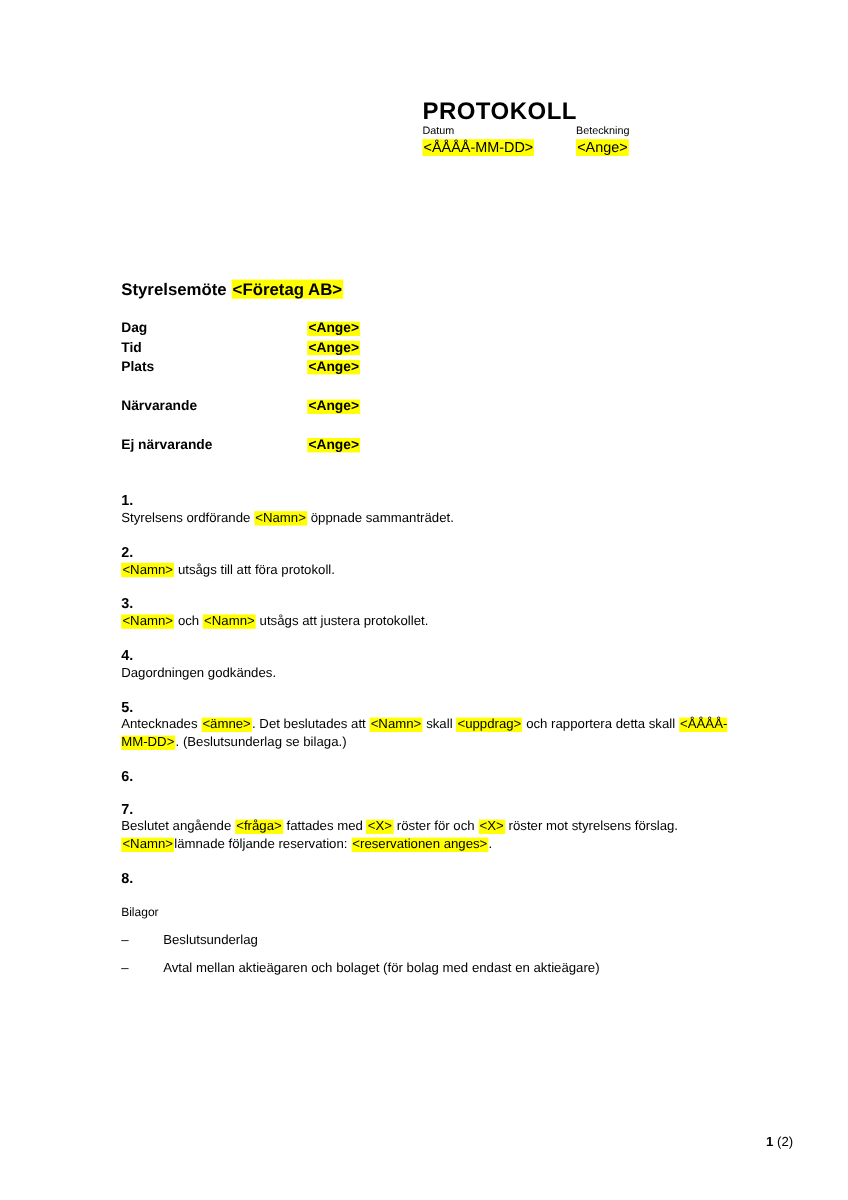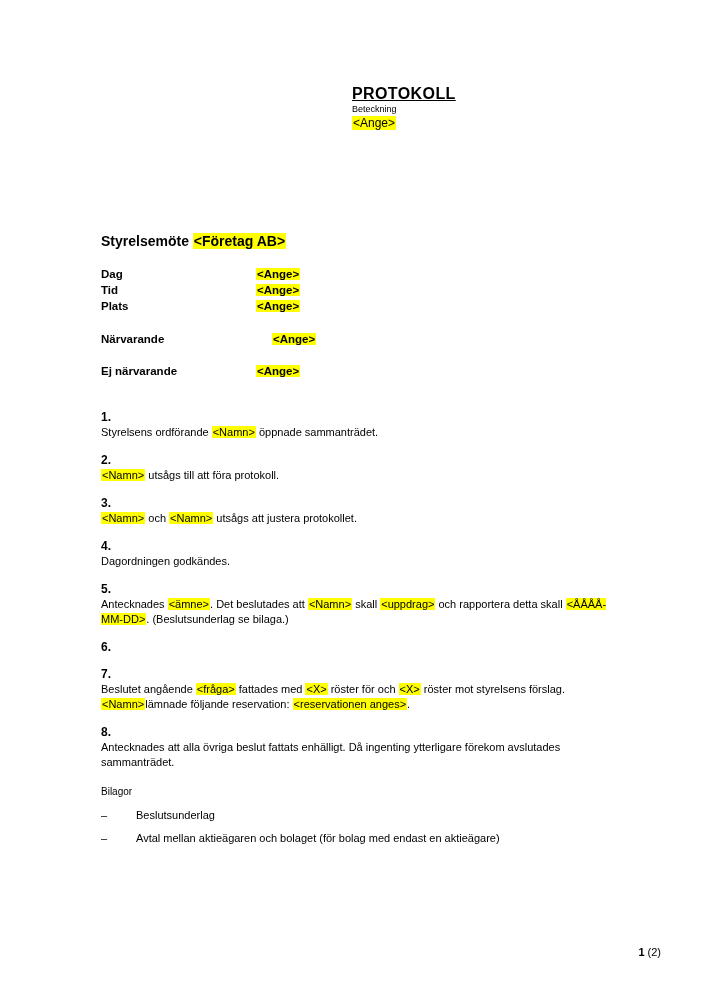--- a/index.html
+++ b/index.html
@@ -9,33 +9,33 @@
     height: 1000px;
     background: #ffffff;
     font-family: "Liberation Sans", sans-serif;
     color: #000000;
     overflow: hidden;
   }
   .hl { background: var(--hl, #ffff00); padding: 0 1px; }
 
   
   .header { position: absolute; left: 352px; top: 85px; }
-  .doc-title { font-size: 16px; font-weight: bold; letter-spacing: 0.4px; line-height: 17px; text-decoration: underline; }
+  .doc-title { font-size: 20px; font-weight: bold; letter-spacing: 0.4px; line-height: 17px; }
   .header-fields { display: flex; margin-top: 2px; }
   .hfield { width: 128px; }
   .hfield-label { font-size: 9px; line-height: 11px; }
   .hfield-value { font-size: 12px; line-height: 14px; margin-top: 1px; white-space: nowrap; }
 
   
   .content { position: absolute; left: 101px; top: 232px; width: 514px; }
   .meeting-title { font-size: 14px; font-weight: bold; line-height: 18px; margin-bottom: 16px; white-space: nowrap; }
 
   .info-row { display: flex; font-size: 11.5px; font-weight: bold; line-height: 16px; }
   .info-row.spaced { margin-top: 16px; }
-  .info-row.spaced-first { margin-top: 17px; gap: 16px; }
+  .info-row.spaced-first { margin-top: 17px; }
   .info-label { width: 155px; flex: 0 0 155px; }
 
   .sections { margin-top: 31px; }
   .section { margin-bottom: 13px; }
   .section-number { font-size: 12px; font-weight: bold; line-height: 14px; margin-bottom: 1px; }
   .section-body { font-size: 11px; line-height: 15px; }
 
   .attachments { margin-top: 14px; }
   .attachments-heading { font-size: 10px; font-weight: normal; line-height: 16px; }
   .attachment-item { display: flex; margin-top: 8px; font-size: 11px; line-height: 15px; }
@@ -46,20 +46,24 @@
   .pn-total { margin-left: 3px; }
 </style>
 </head>
 <body>
 
 <div class="page">
 
   <div class="header">
     <div class="doc-title">PROTOKOLL</div>
     <div class="header-fields">
+        <div class="hfield">
+          <div class="hfield-label">Datum</div>
+          <div class="hfield-value"><span class="hl">&lt;ÅÅÅÅ-MM-DD&gt;</span></div>
+        </div>
         <div class="hfield">
           <div class="hfield-label">Beteckning</div>
           <div class="hfield-value"><span class="hl">&lt;Ange&gt;</span></div>
         </div>
       </div>
   </div>
 
   <div class="content">
     <div class="meeting-title">
       <span>Styrelsemöte </span><span class="hl">&lt;Företag AB&gt;</span>
@@ -111,21 +115,20 @@
         </div>
         <div class="section">
           <div class="section-number">6.</div>
         </div>
         <div class="section">
           <div class="section-number">7.</div>
           <div class="section-body"><span>Beslutet angående </span><span class="hl">&lt;fråga&gt;</span><span> fattades med </span><span class="hl">&lt;X&gt;</span><span> röster för och </span><span class="hl">&lt;X&gt;</span><span> röster mot styrelsens förslag. </span><span class="hl">&lt;Namn&gt;</span><span>lämnade följande reservation: </span><span class="hl">&lt;reservationen anges&gt;</span><span>.</span></div>
         </div>
         <div class="section">
           <div class="section-number">8.</div>
-          <div class="section-body"><span>Antecknades att alla övriga beslut fattats enhälligt. Då ingenting ytterligare förekom avslutades sammanträdet.</span></div>
         </div>
       </div>
 
     <div class="attachments">
       <div class="attachments-heading">Bilagor</div>
       <div class="attachment-list">
           <div class="attachment-item">
             <div class="attachment-dash">–</div>
             <div class="attachment-text">Beslutsunderlag</div>
           </div>

